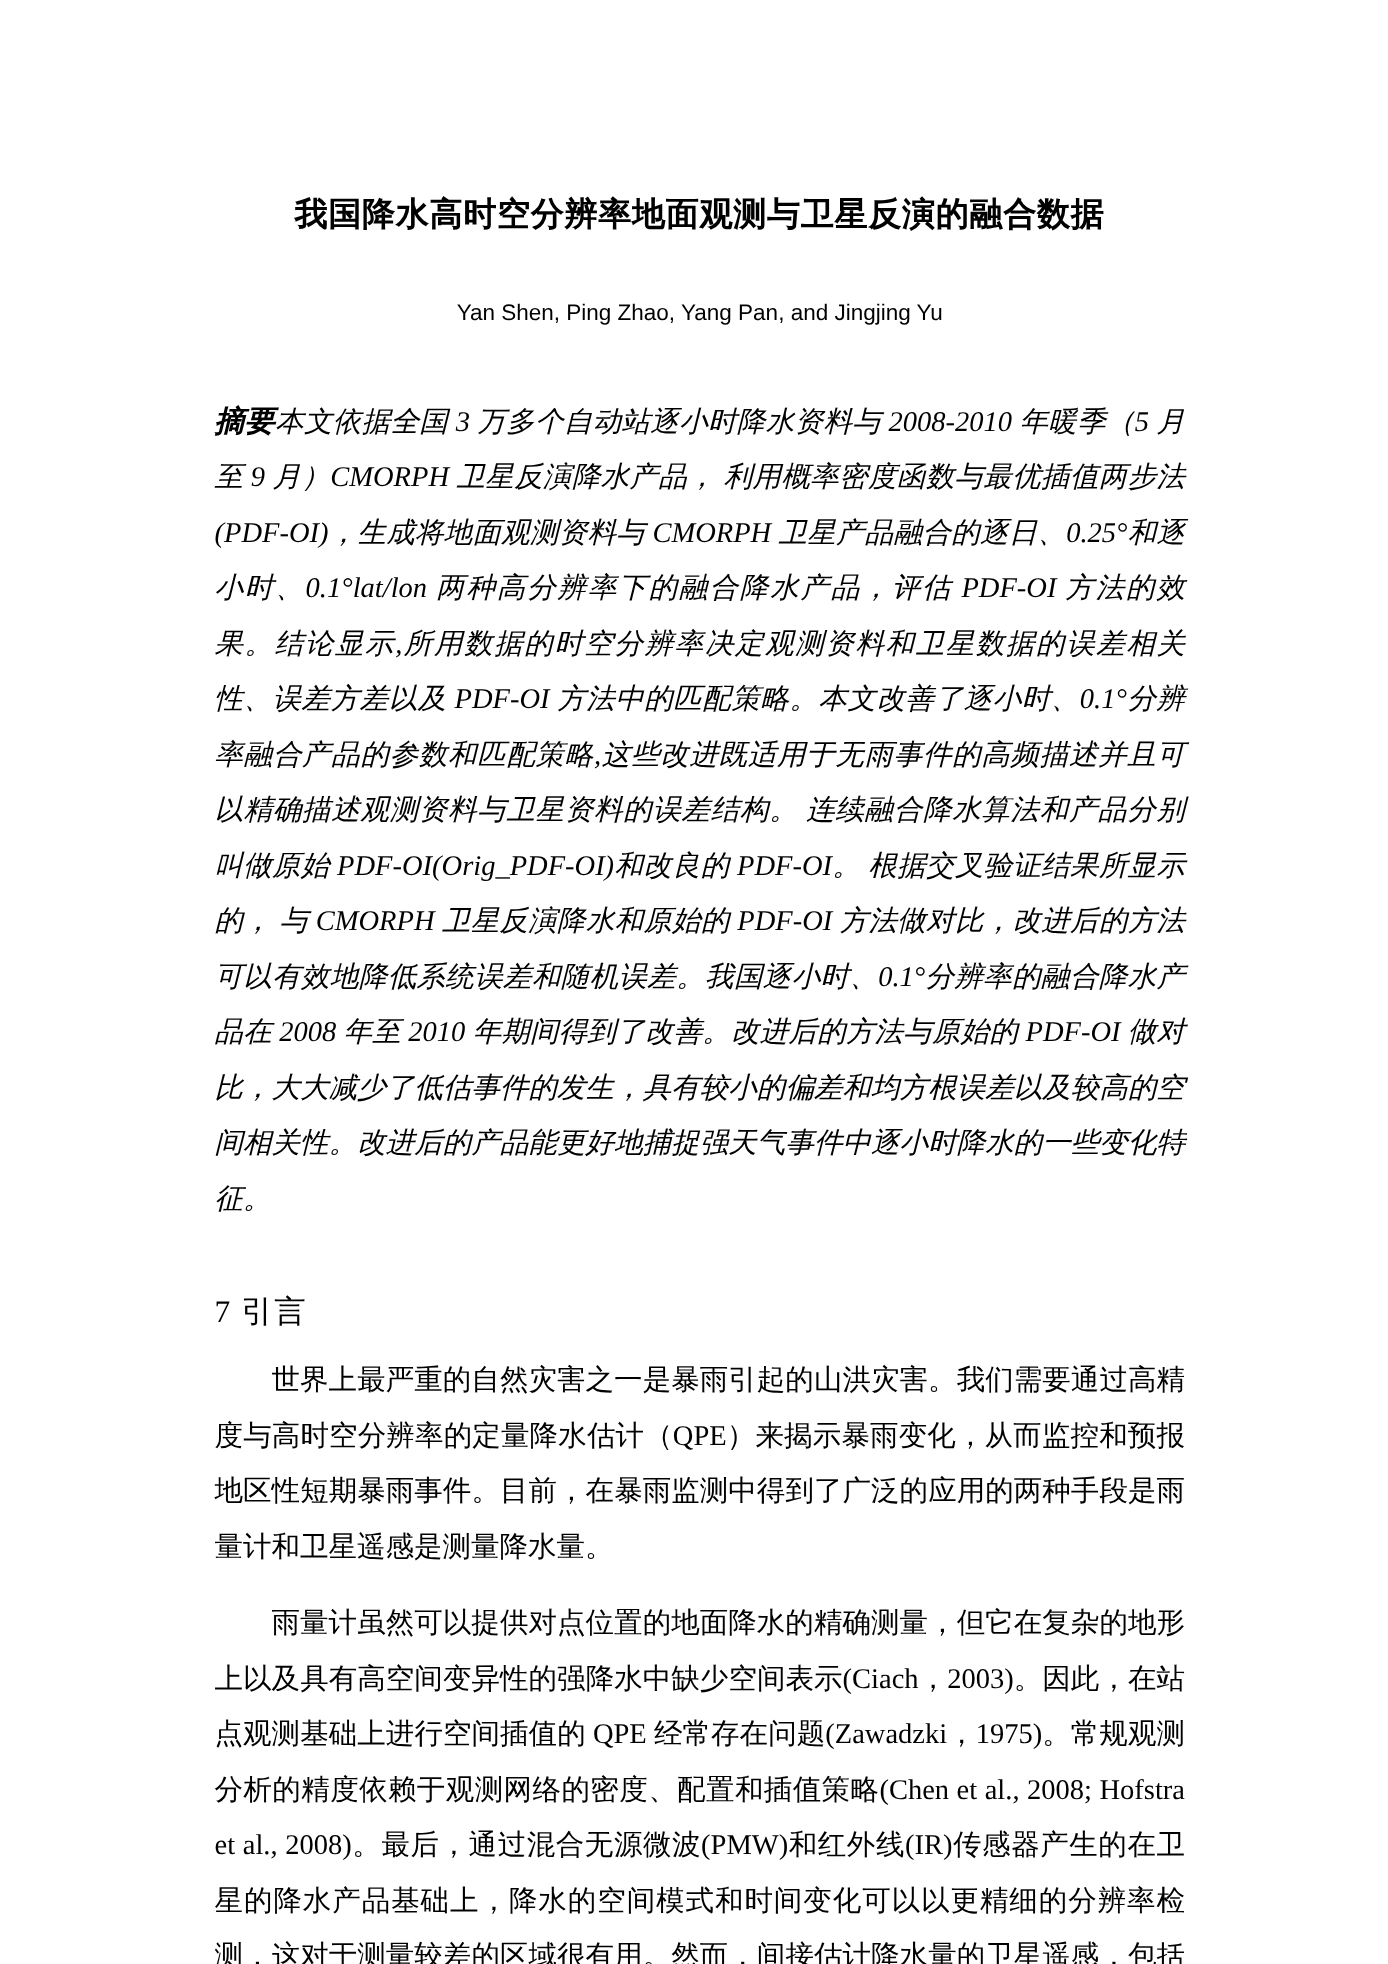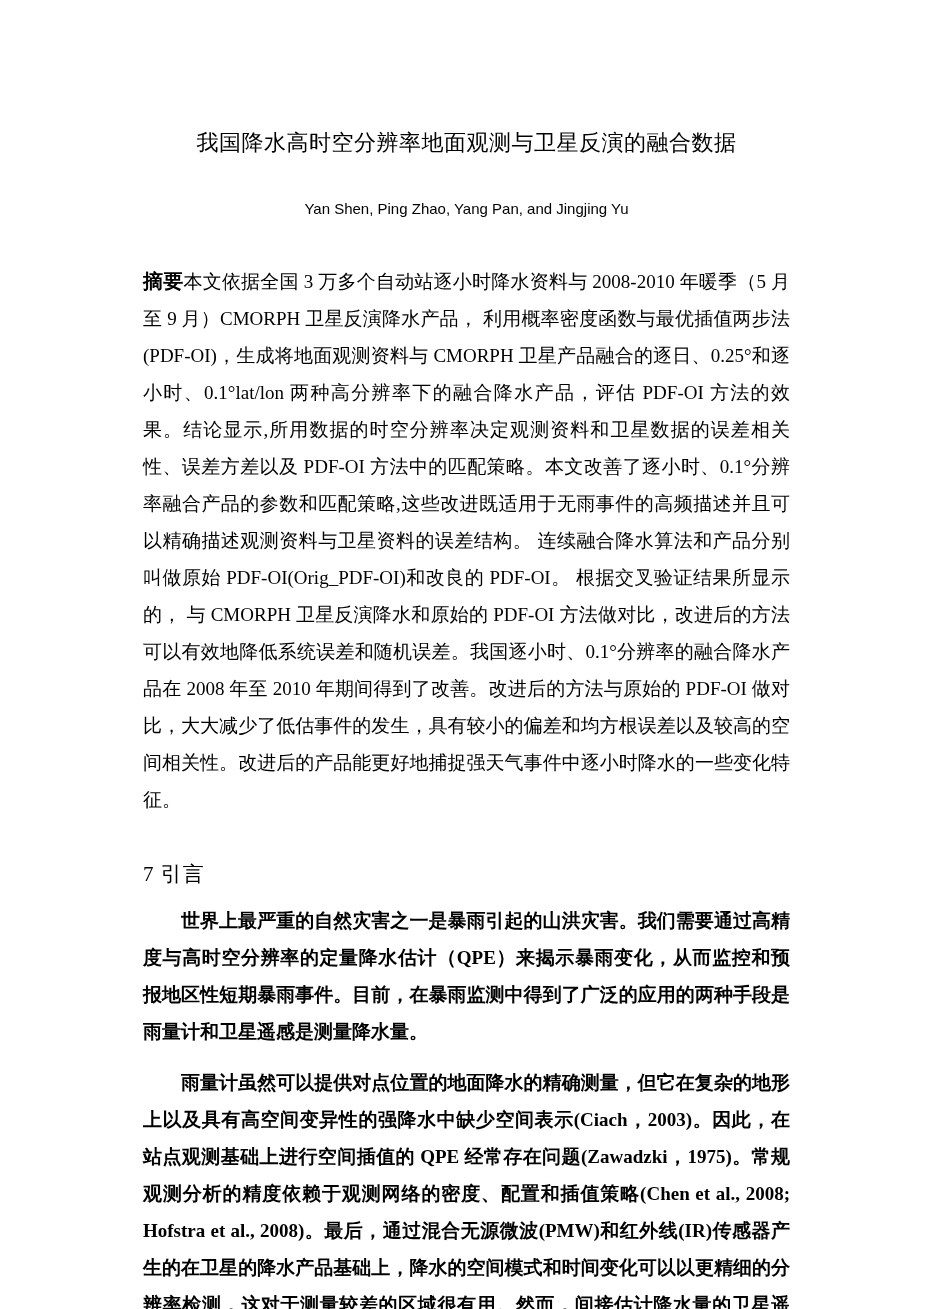--- a/index.html
+++ b/index.html
@@ -17,53 +17,53 @@
   .page {
     width: 925px;
     min-height: 1309px;
     padding: 128px 135px 60px 143px;
     background: #ffffff;
   }
   .title {
     margin: 0;
     text-align: center;
     font-size: 22px;
-    font-weight: 400;
+    font-weight: 700;
     letter-spacing: 0.5px;
     font-family: "Liberation Serif", "DejaVu Serif", serif;
   }
   .authors {
     margin-top: 42px;
     text-align: center;
     font-size: 15px;
     font-weight: 400;
     font-family: Liberation Sans, sans-serif;
   }
   .abstract {
     margin: 46px 0 0 0;
     font-size: 19px;
     line-height: 37px;
     text-align: justify;
+    font-style: italic;
   }
   .abstract-label {
     font-weight: 700;
     font-size: 20px;
   }
   .section-heading {
     margin: 42px 0 0 0;
     font-size: 21px;
     font-weight: 400;
     letter-spacing: 1px;
   }
   .body-paragraph {
     margin: 14px 0 0 0;
     font-size: 19px;
     line-height: 37px;
     text-align: justify;
-    font-weight: bold;
   }
   .indent {
     text-indent: 2em;
   }
 </style>
 </head>
 <body>
 
 <div class="page">
 

